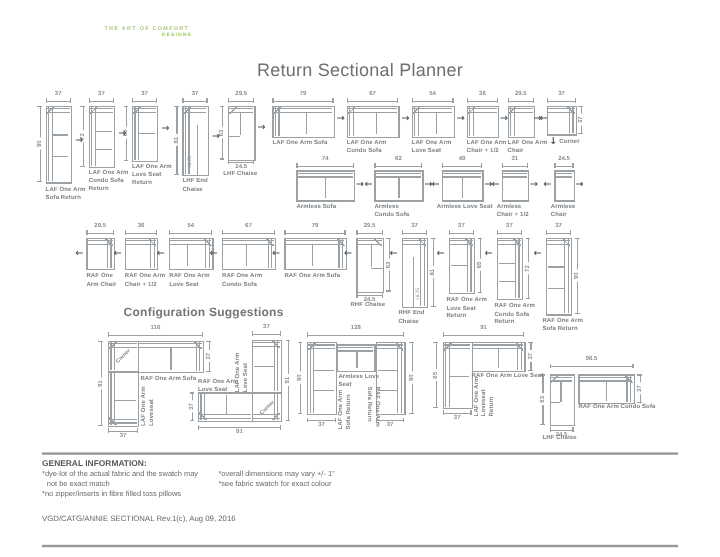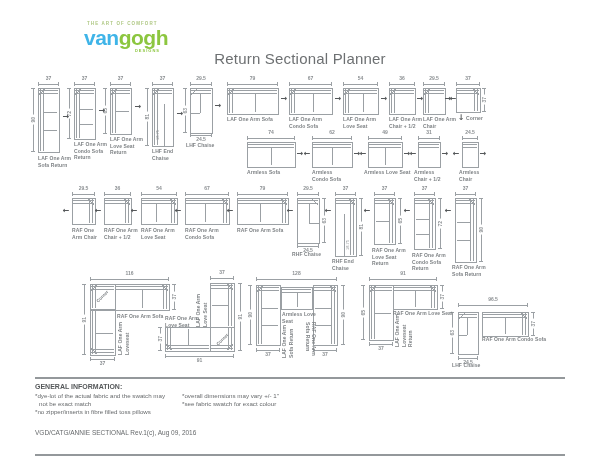--- a/index.html
+++ b/index.html
@@ -40,21 +40,20 @@
   .note.indent{padding-left:4px;}
   .footer{position:absolute;left:35px;top:429px;font:6.5px "Liberation Sans",sans-serif;color:#66696b;}
 </style>
 </head>
 <body>
 
 <div id="page">
 
   <div class="logo">
     <div class="logo-tagline">THE ART OF COMFORT</div>
-    <div class="logo-name"><span class="van">van</span><span class="gogh">gogh</span></div>
     <div class="logo-designs">DESIGNS</div>
   </div>
 
   <div class="title">Return Sectional Planner</div>
 
   <svg id="geom" width="600" height="464">
       <g>
         <rect x="38.5" y="88.5" width="21" height="64"></rect>
         <line x1="39" y1="90.5" x2="58" y2="90.5"></line>
         <line x1="39" y1="93.5" x2="58" y2="93.5"></line>
@@ -887,20 +886,21 @@
       <div class="lbl rot-down" style="left: 304px; top: 322px; height: 36px;">RAF One Arm
 Sofa Return</div>
       <div class="lbl" style="left: 393px; top: 310px;">RAF One Arm Love Seat</div>
       <div class="lbl rot-up" style="left: 394px; top: 313px; height: 34px;">LAF One Arm
 Loveseat
 Return</div>
       <div class="lbl" style="left: 482px; top: 336px;">RAF One Arm Condo Sofa</div>
       <div class="lbl" style="left: 452px; top: 362px;">LHF Chaise</div>
     </div>
 
+  <div class="sec-head">Configuration Suggestions</div>
 
   <div class="rule" style="top:377px;"></div>
   <div class="gi-head">GENERAL INFORMATION:</div>
   <div class="note" style="left:35px;top:392px;">*dye-lot of the actual fabric and the swatch may</div>
   <div class="note indent" style="left:35px;top:400px;">not be exact match</div>
   <div class="note" style="left:35px;top:408px;">*no zipper/inserts in fibre filled toss pillows</div>
   <div class="note" style="left:182px;top:392px;">*overall dimensions may vary +/- 1"</div>
   <div class="note" style="left:182px;top:400px;">*see fabric swatch for exact colour</div>
   <div class="footer">VGD/CATG/ANNIE SECTIONAL Rev.1(c), Aug 09, 2016</div>
   <div class="rule" style="top:454px;"></div>

